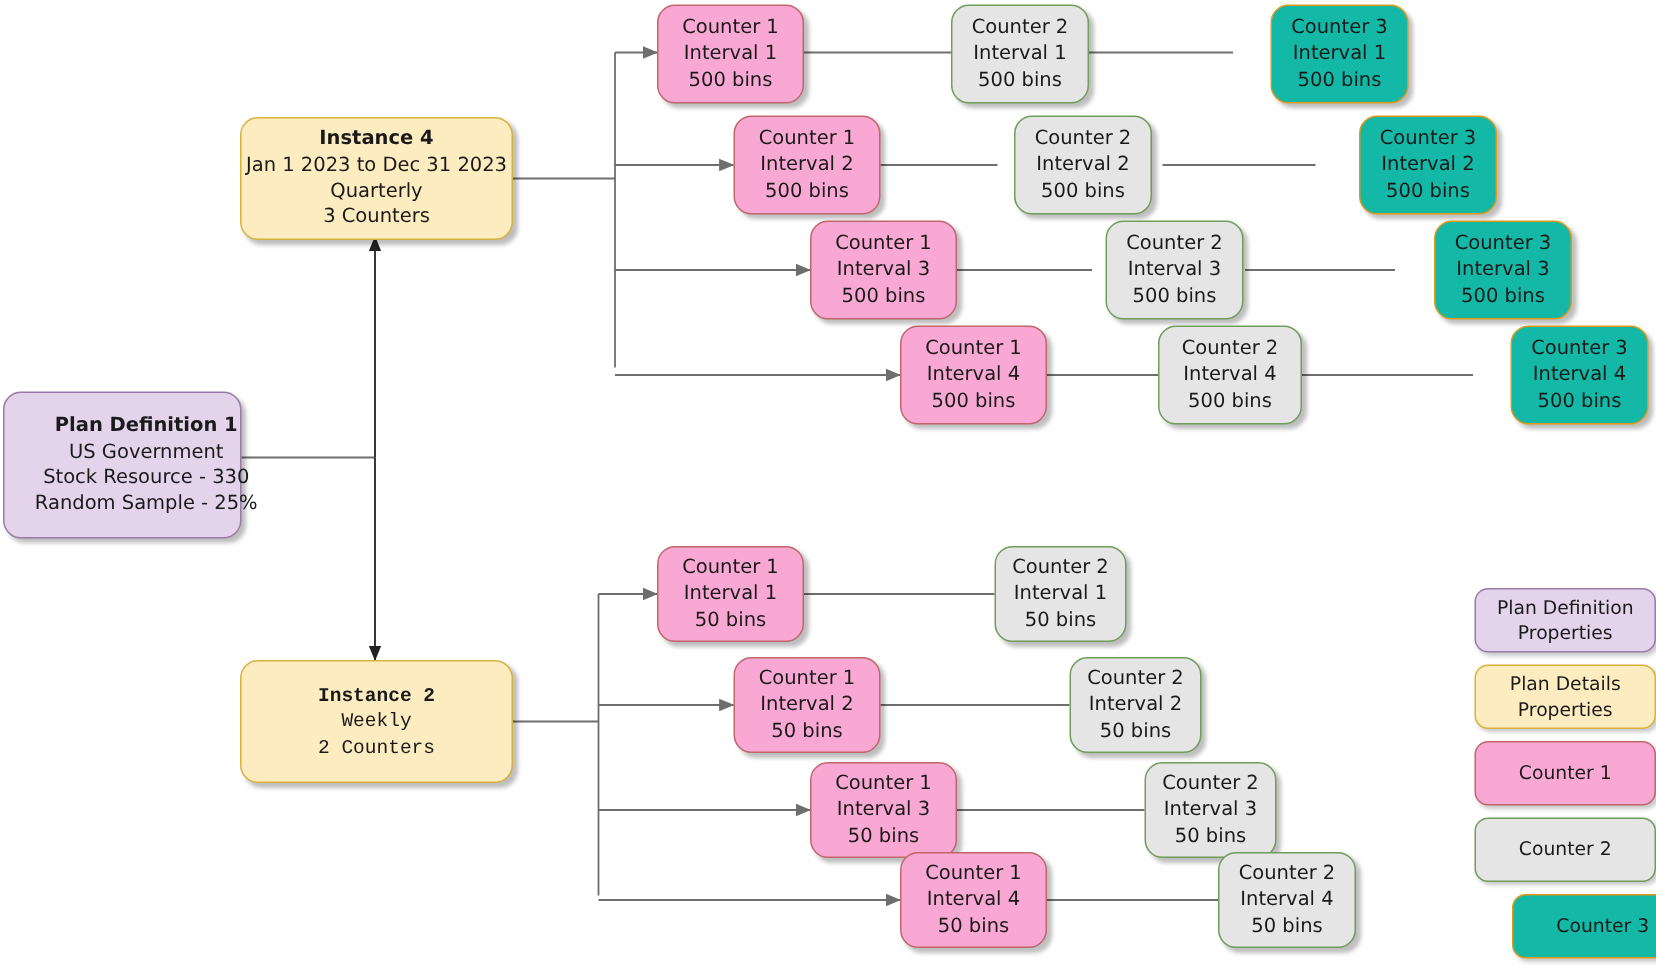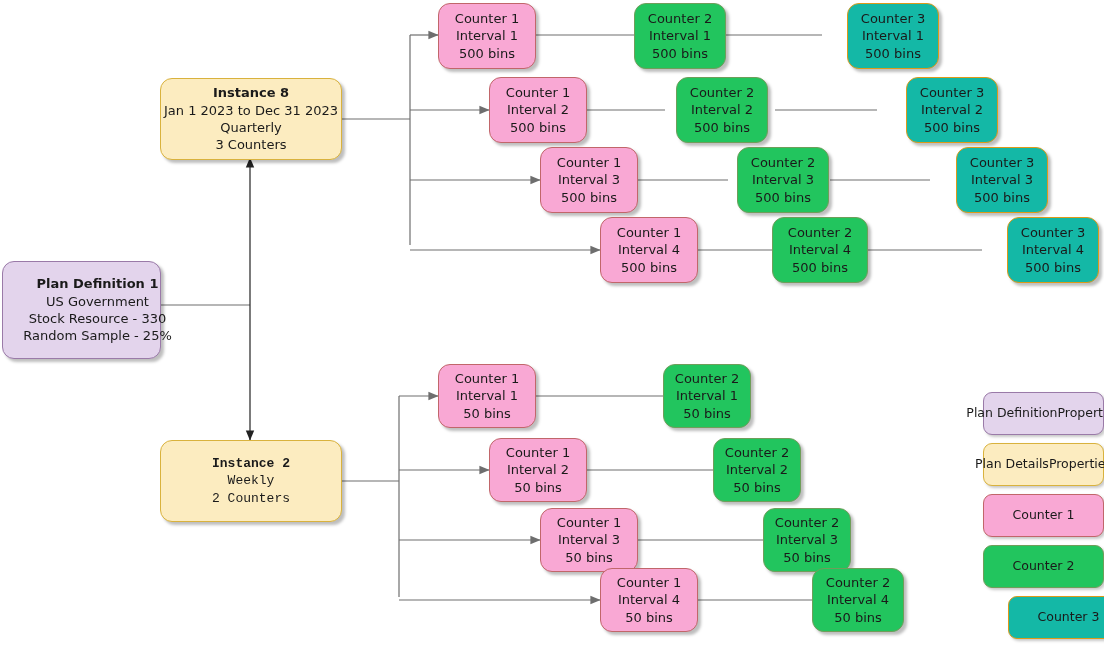--- a/index.html
+++ b/index.html
@@ -22,27 +22,27 @@
     border-width:1.4px;border-style:solid;
     white-space:nowrap;
   }
   .node .ln{display:block;}
   .node .ttl{font-weight:bold;}
 
   
   .pal-plandef{background:#e3d4ec;border-color:#9a7aa8;}
   .pal-plandetails{background:#fcecc0;border-color:#d9b23d;}
   .pal-c1{background:#f9a8d4;border-color:#c1666a;}
-  .pal-c2{background:#22c55e;border-color:#6f9e5a;}
+  .pal-c2{background:#e5e5e5;border-color:#6f9e5a;}
   .pal-c3{background:#14b8a6;border-color:#dd9a1a;margin-left:25px;}
 
   .legend-item{
     position:absolute;box-sizing:border-box;
     border-radius:9px;border-width:1.4px;border-style:solid;
-    display:flex;align-items:center;justify-content:center;
+    display:flex;flex-direction:column;align-items:center;justify-content:center;
     text-align:center;font-size:12.5px;line-height:1.3;
     box-shadow:2px 2px 3px rgba(0,0,0,0.22);
     white-space:nowrap;
   }
 </style>
 </head>
 <body>
 
 <div id="canvas">
 
@@ -100,21 +100,21 @@
   </svg>
 
   <div class="node pal-plandef" style="left:2px;top:261px;width:159px;height:98px;padding-left:32px;">
     <span class="ln ttl">Plan Definition 1</span>
     <span class="ln">US Government</span>
     <span class="ln">Stock Resource - 330</span>
     <span class="ln">Random Sample - 25%</span>
   </div>
 
   <div class="node pal-plandetails" style="left:160px;top:78px;width:182px;height:82px;">
-    <span class="ln ttl">Instance 8</span>
+    <span class="ln ttl">Instance 4</span>
     <span class="ln">Jan 1 2023 to Dec 31 2023</span>
     <span class="ln">Quarterly</span>
     <span class="ln">3 Counters</span>
   </div>
 
   <div class="node pal-plandetails" style="left:160px;top:440px;width:182px;height:82px;font-family:Liberation Mono, monospace;">
     <span class="ln ttl">Instance 2</span>
     <span class="ln">Weekly</span>
     <span class="ln">2 Counters</span>
   </div>

